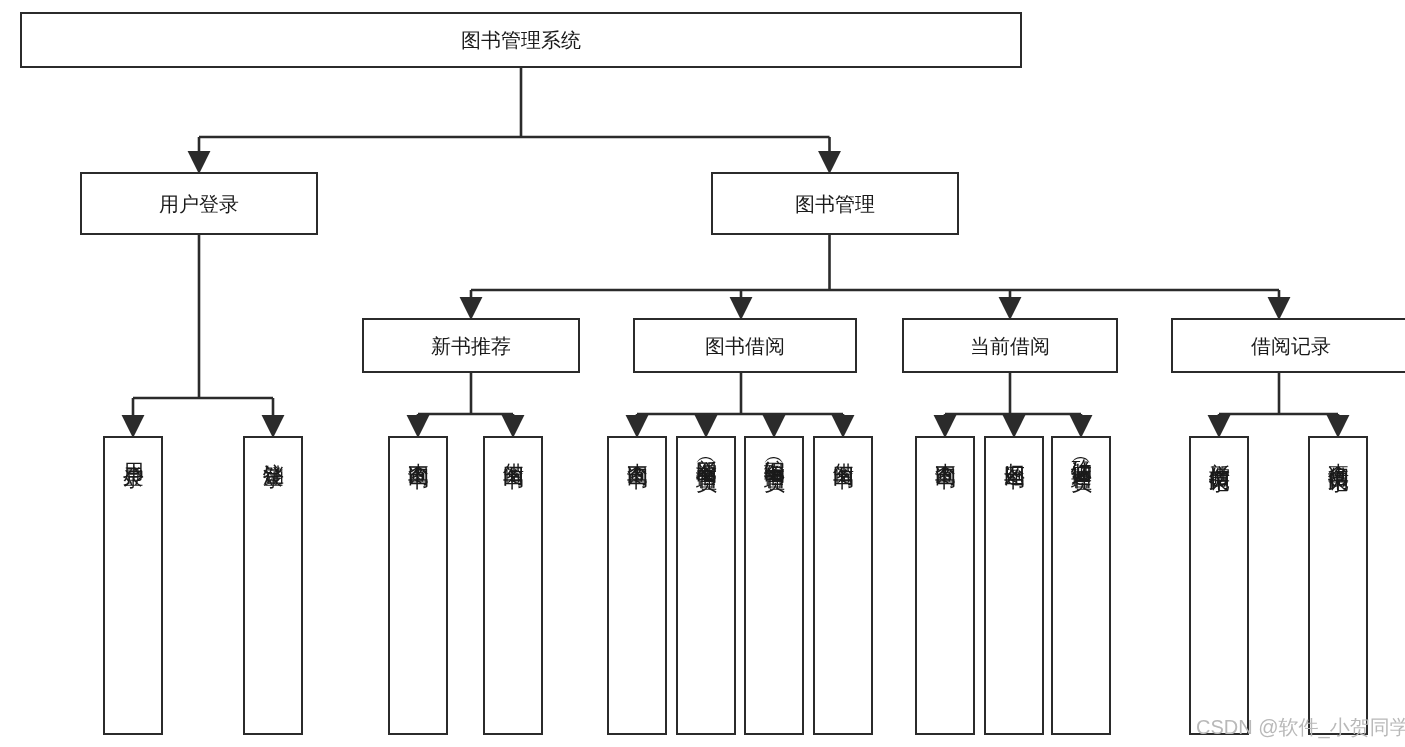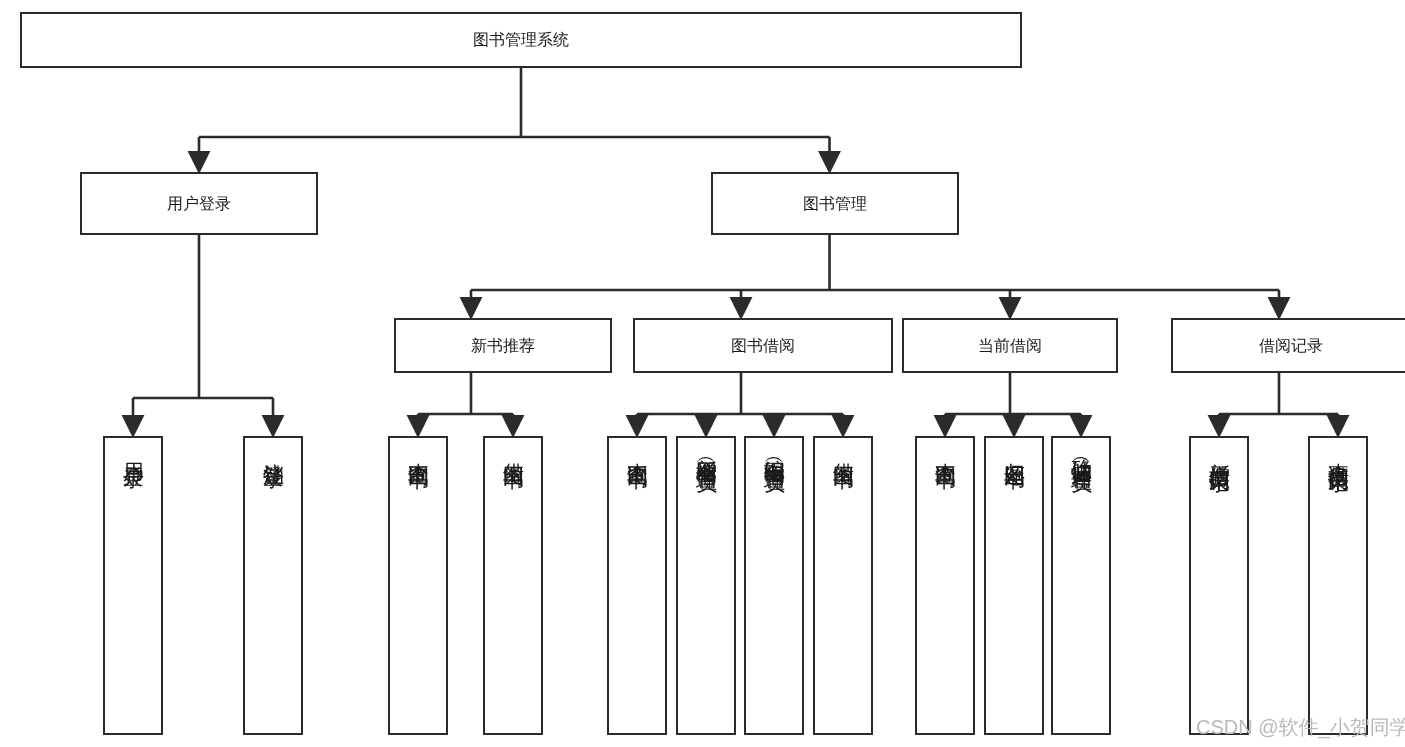--- a/index.html
+++ b/index.html
@@ -27,21 +27,21 @@
     position: absolute;
     border: 2px solid #2b2b2b;
     background: #ffffff;
     display: flex;
     align-items: center;
     justify-content: center;
     color: #1a1a1a;
     z-index: 2;
   }
   .node.horiz {
-    font-size: 16px;
+    font-size: 20px;
     line-height: 1.2;
     white-space: nowrap;
   }
   .node.vert {
     writing-mode: vertical-rl;
     text-orientation: upright;
     font-size: 21px;
     line-height: 1.18;
     letter-spacing: 2px;
     justify-content: flex-start;
@@ -113,24 +113,24 @@
   <div id="nodes">
       <div class="node horiz node-title" style="left: 20px; top: 12px; width: 1002px; height: 56px;">
         <span>图书管理系统</span>
       </div>
       <div class="node horiz" style="left: 80px; top: 172px; width: 238px; height: 63px;">
         <span>用户登录</span>
       </div>
       <div class="node horiz" style="left: 711px; top: 172px; width: 248px; height: 63px;">
         <span>图书管理</span>
       </div>
-      <div class="node horiz" style="left: 362px; top: 318px; width: 218px; height: 55px; margin-left: 32px;">
+      <div class="node horiz" style="left: 362px; top: 318px; width: 218px; height: 55px;">
         <span>新书推荐</span>
       </div>
-      <div class="node horiz" style="left: 633px; top: 318px; width: 260px; height: 55px;">
+      <div class="node horiz" style="left: 633px; top: 318px; width: 224px; height: 55px;">
         <span>图书借阅</span>
       </div>
       <div class="node horiz" style="left: 902px; top: 318px; width: 216px; height: 55px;">
         <span>当前借阅</span>
       </div>
       <div class="node horiz" style="left: 1171px; top: 318px; width: 240px; height: 55px;">
         <span>借阅记录</span>
       </div>
       <div class="node vert" style="left: 103px; top: 436px; width: 60px; height: 299px;">
         <span>用户登录</span>

